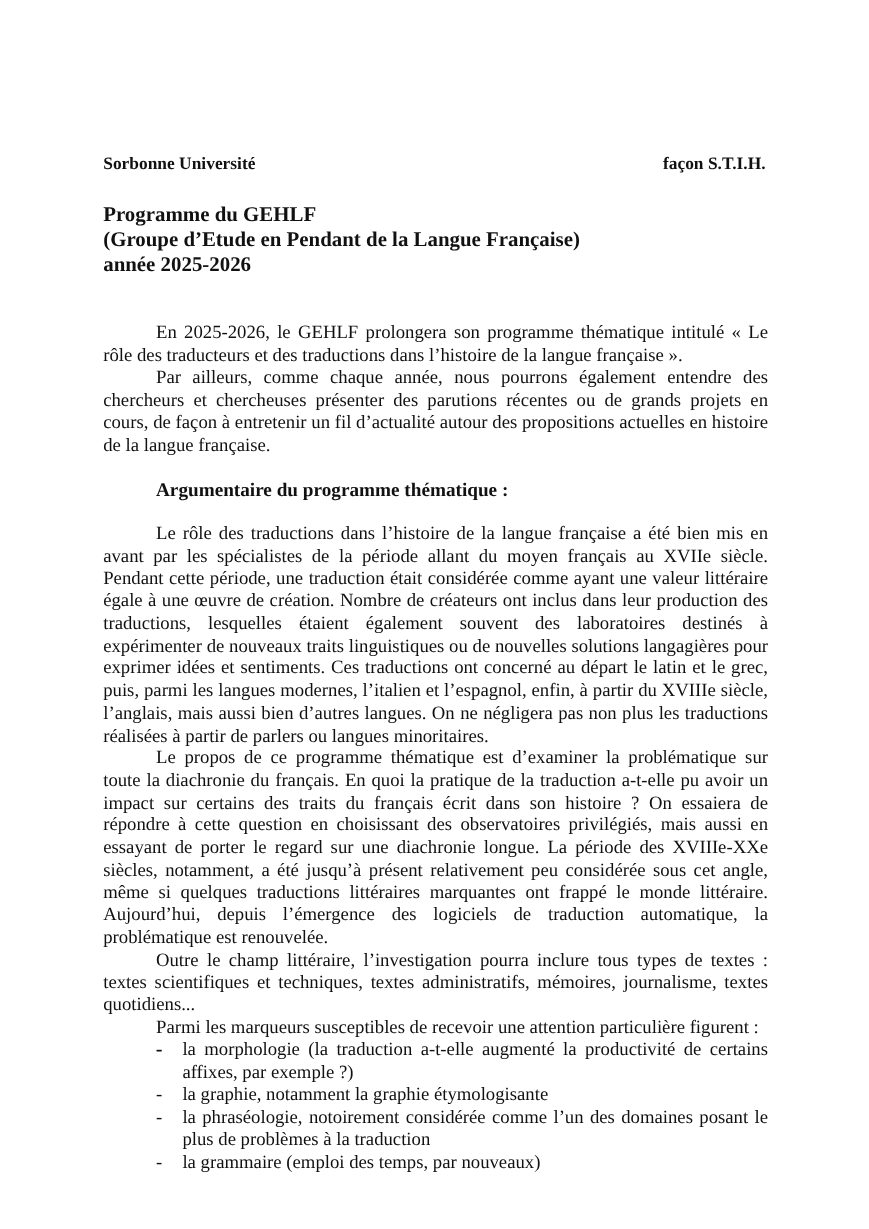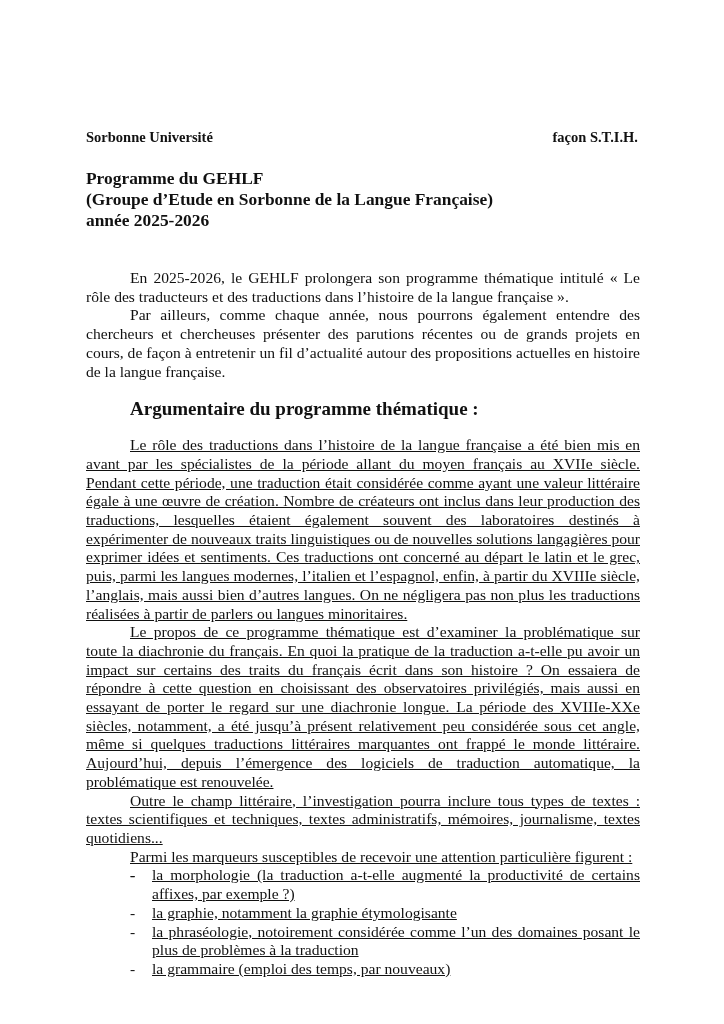--- a/index.html
+++ b/index.html
@@ -47,26 +47,25 @@
     }
     p {
       margin: 0;
       text-align: justify;
       text-indent: 44px;
     }
     .section-heading {
       margin-top: 18px;
       padding-left: 44px;
       font-weight: bold;
-      font-size: 19px;
+      font-size: 16px;
       line-height: 19px;
     }
     .body-block {
       margin-top: 18px;
-      text-decoration: underline;
     }
     ul.markers {
       list-style: none;
       margin: 0;
       padding: 0 0 0 66px;
     }
     ul.markers li {
       position: relative;
       text-align: justify;
     }
@@ -81,21 +80,21 @@
 
 <div class="page">
 
   <div class="header-row">
     <span>Sorbonne Université</span>
     <span class="right">façon S.T.I.H.</span>
   </div>
 
   <div class="title-block">
     <div>Programme du GEHLF</div>
-    <div>(Groupe d’Etude en Sorbonne de la Langue Française)</div>
+    <div>(Groupe d’Etude en Pendant de la Langue Française)</div>
     <div>année 2025-2026</div>
   </div>
 
   <div class="intro">
     <p>En 2025-2026, le GEHLF prolongera son programme thématique intitulé « Le rôle des traducteurs et des traductions dans l’histoire de la langue française ».</p>
     <p>Par ailleurs, comme chaque année, nous pourrons également entendre des chercheurs et chercheuses présenter des parutions récentes ou de grands projets en cours, de façon à entretenir un fil d’actualité autour des propositions actuelles en histoire de la langue française.</p>
   </div>
 
   <div class="section-heading">Argumentaire du programme thématique :</div>
 

